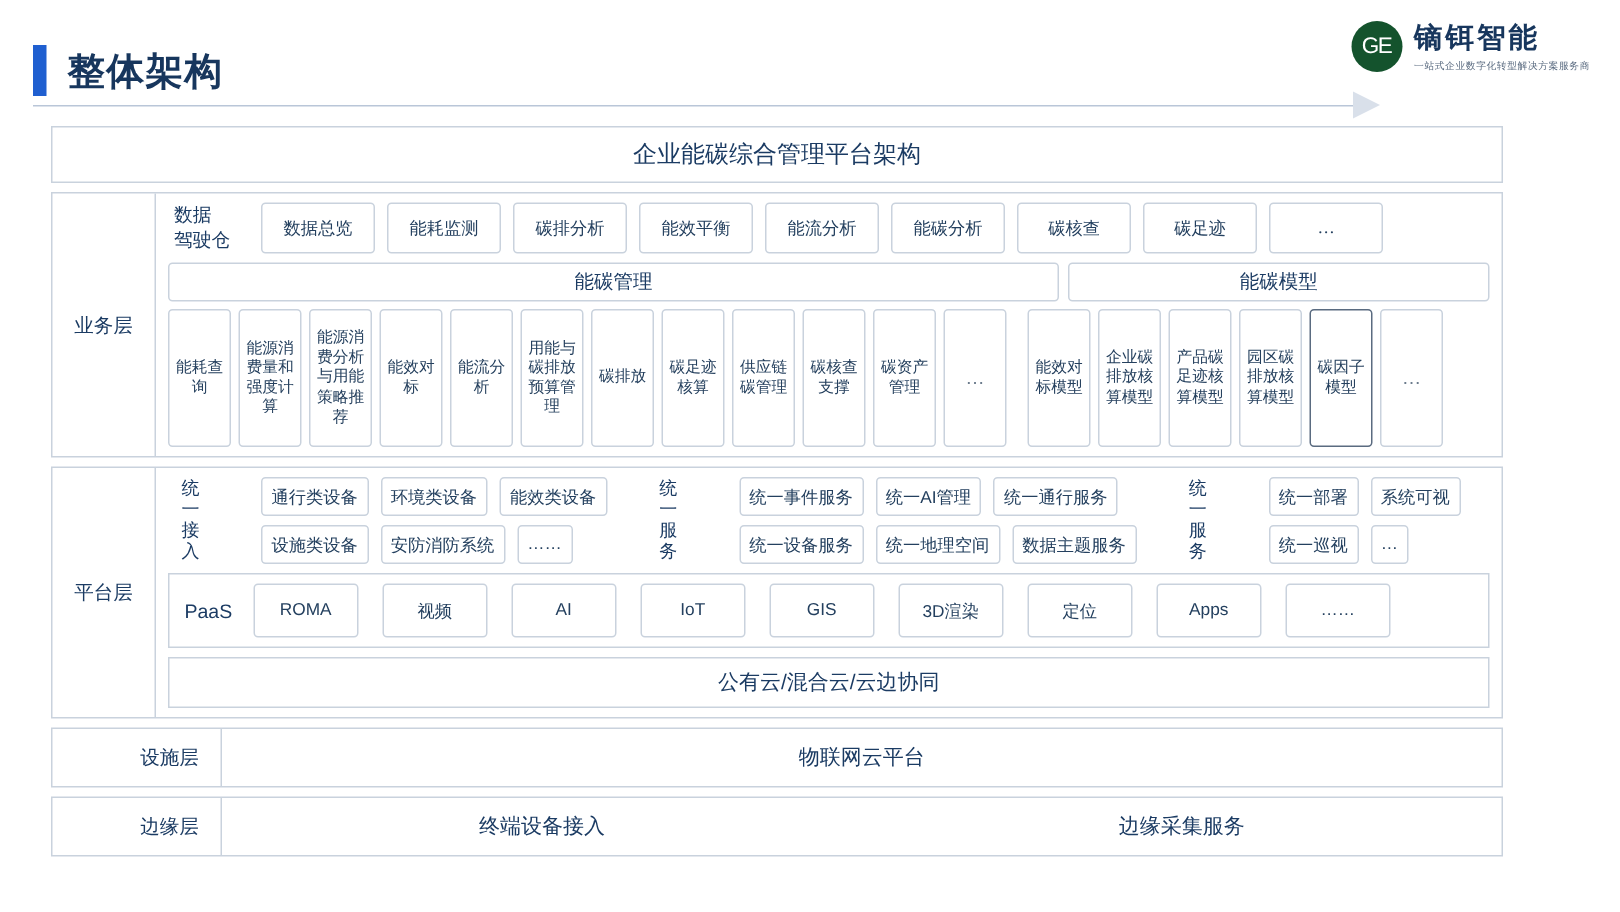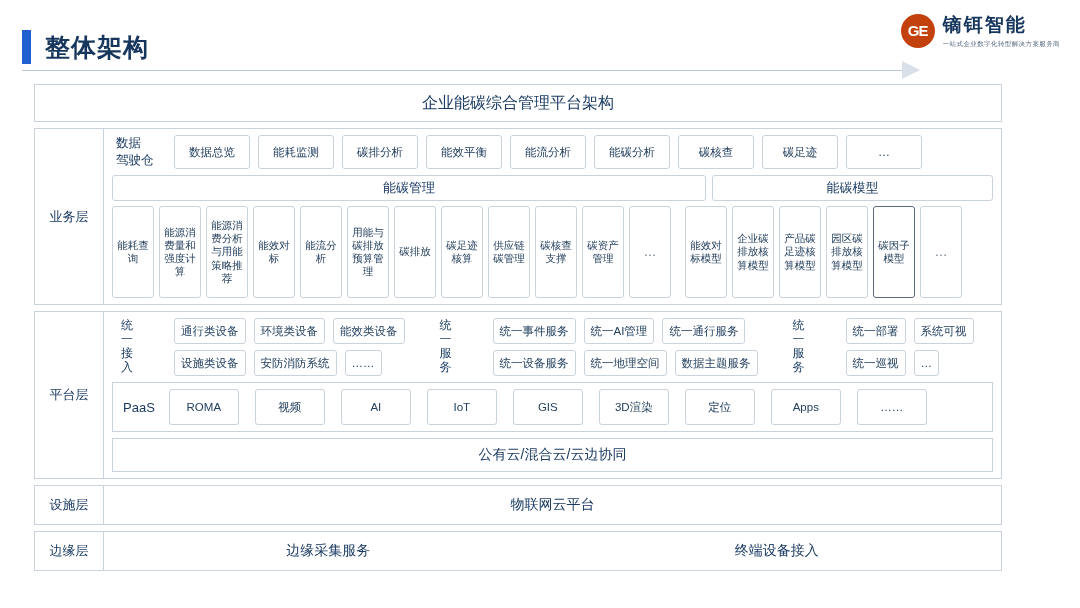--- a/index.html
+++ b/index.html
@@ -30,22 +30,22 @@
     width:0;height:0;border-left:18px solid #b9c6d8;
     border-top:9px solid transparent;border-bottom:9px solid transparent;
     opacity:.55;
   }
   
   .logo{
     position:absolute;right:20px;top:12px;display:flex;align-items:center;
   }
   .logo-mark{
     width:34px;height:34px;border-radius:50%;
-    background:#c2410c;color:#fff;display:flex;align-items:center;justify-content:center;
-    font-size:15px;font-weight:bold;letter-spacing:-1px;margin-right:8px;text-align:right;
+    background:#14532d;color:#fff;display:flex;align-items:center;justify-content:center;
+    font-size:15px;font-weight:normal;letter-spacing:-1px;margin-right:8px;text-align:right;
   }
   .logo-text .logo-name{font-size:19px;font-weight:bold;color:#17365d;letter-spacing:2px;}
   .logo-text .logo-sub{font-size:6.5px;color:#5a6b80;letter-spacing:.4px;margin-top:2px;}
 
   
   .diagram{
     position:absolute;left:34px;top:84px;width:968px;
     font-size:12px;
   }
   .box{
@@ -106,21 +106,21 @@
   .grid2 .r:last-child{margin-bottom:0;}
   .pchip{height:26px;margin-right:8px;font-size:11.5px;color:#24405f;padding:0 6px;}
   .paas-row{display:flex;align-items:center;border:1px solid #c9d2dd;padding:6px 10px;box-sizing:border-box;margin-bottom:6px;}
   .paas-label{font-size:13px;color:#1b3b63;margin-right:14px;}
   .paas-chip{height:26px;min-width:70px;margin-right:16px;font-size:11.5px;color:#24405f;padding:17px 8px;}
   .cloud-row{
     border:1px solid #c9d2dd;height:34px;display:flex;align-items:center;justify-content:center;
     font-size:14px;color:#1b3b63;box-sizing:border-box;
   }
   
-  .simple-layer{height:40px;}
+  .simple-layer{height:40px;padding-left:44px;}
   .simple-body{display:flex;align-items:center;justify-content:center;font-size:14px;color:#1b3b63;height:100%;}
   .edge-body{display:flex;align-items:center;height:100%;}
   .edge-half{flex:1;text-align:center;font-size:14px;color:#1b3b63;}
 </style>
 </head>
 <body>
 
 <div class="page-title-wrap">
   <div class="title-bar"></div>
   <div class="page-title">整体架构</div>
@@ -257,19 +257,19 @@
     <div class="layer-label">设施层</div>
     <div class="layer-body" style="padding:0;">
       <div class="simple-body">物联网云平台</div>
     </div>
   </div>
 
   <div class="layer simple-layer">
     <div class="layer-label">边缘层</div>
     <div class="layer-body" style="padding:0;">
       <div class="edge-body">
+        <div class="edge-half">终端设备接入</div>
         <div class="edge-half">边缘采集服务</div>
-        <div class="edge-half">终端设备接入</div>
       </div>
     </div>
   </div>
 
 </div>
 
 </body></html>

